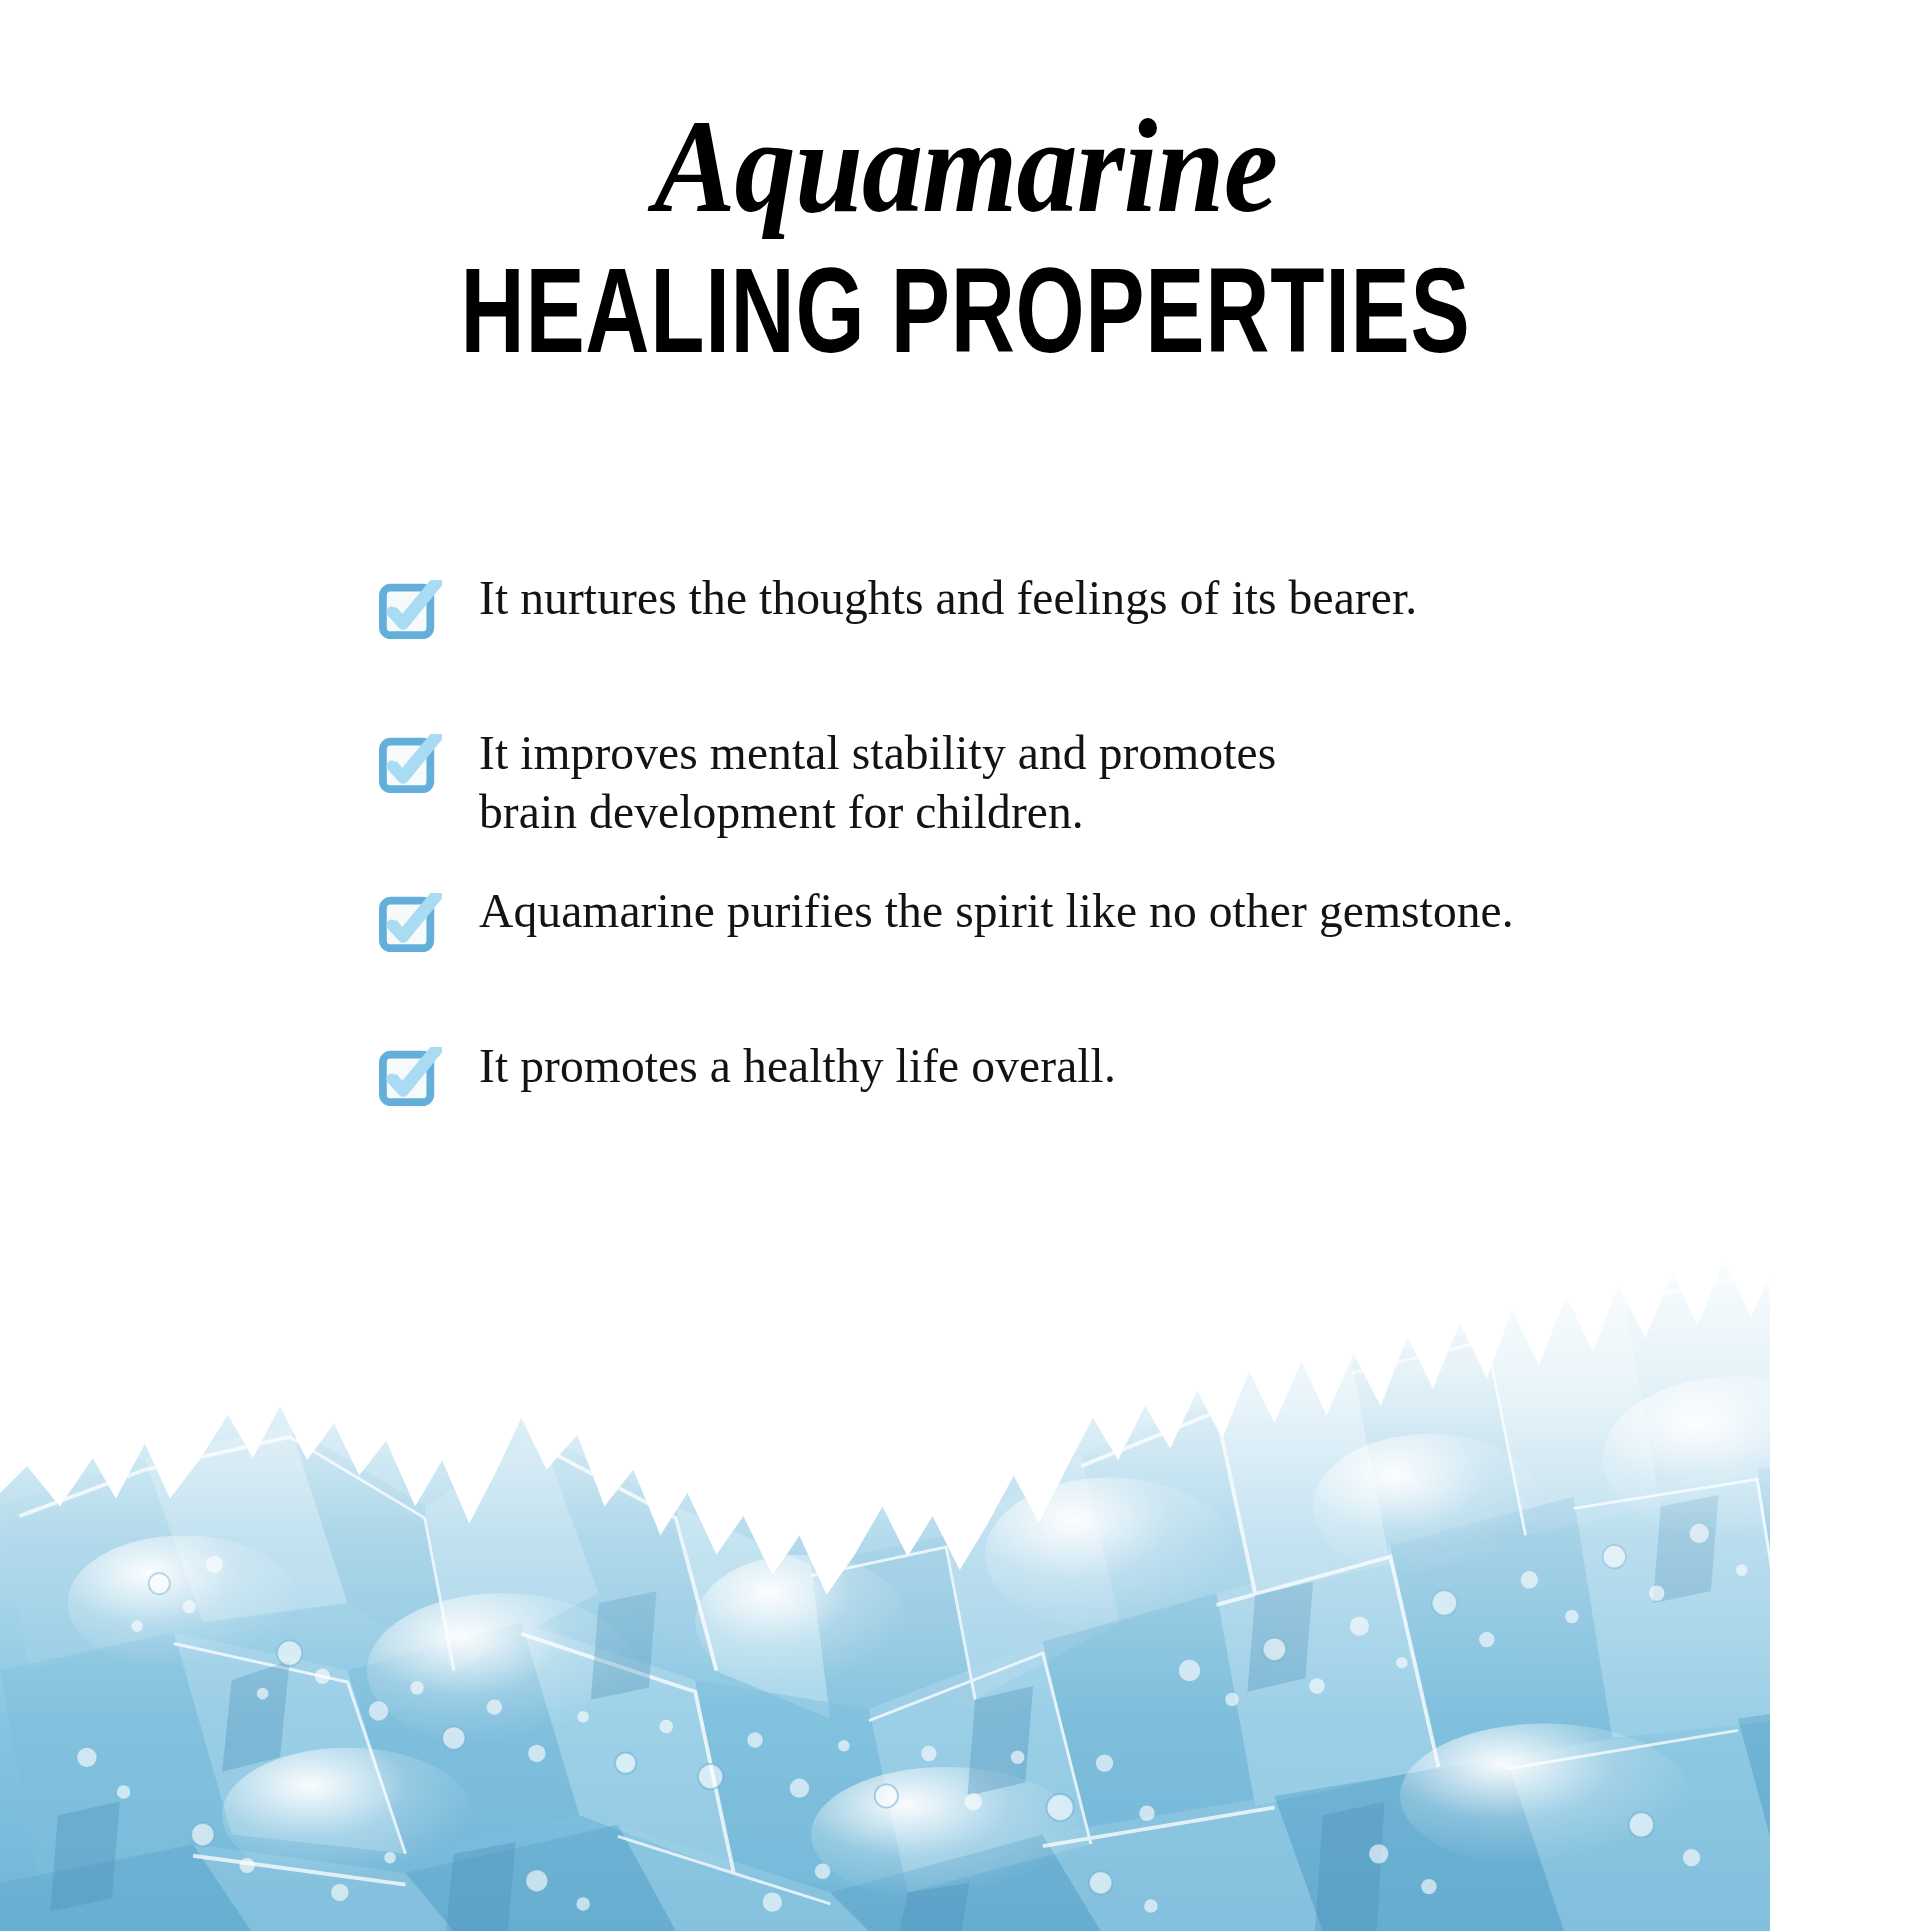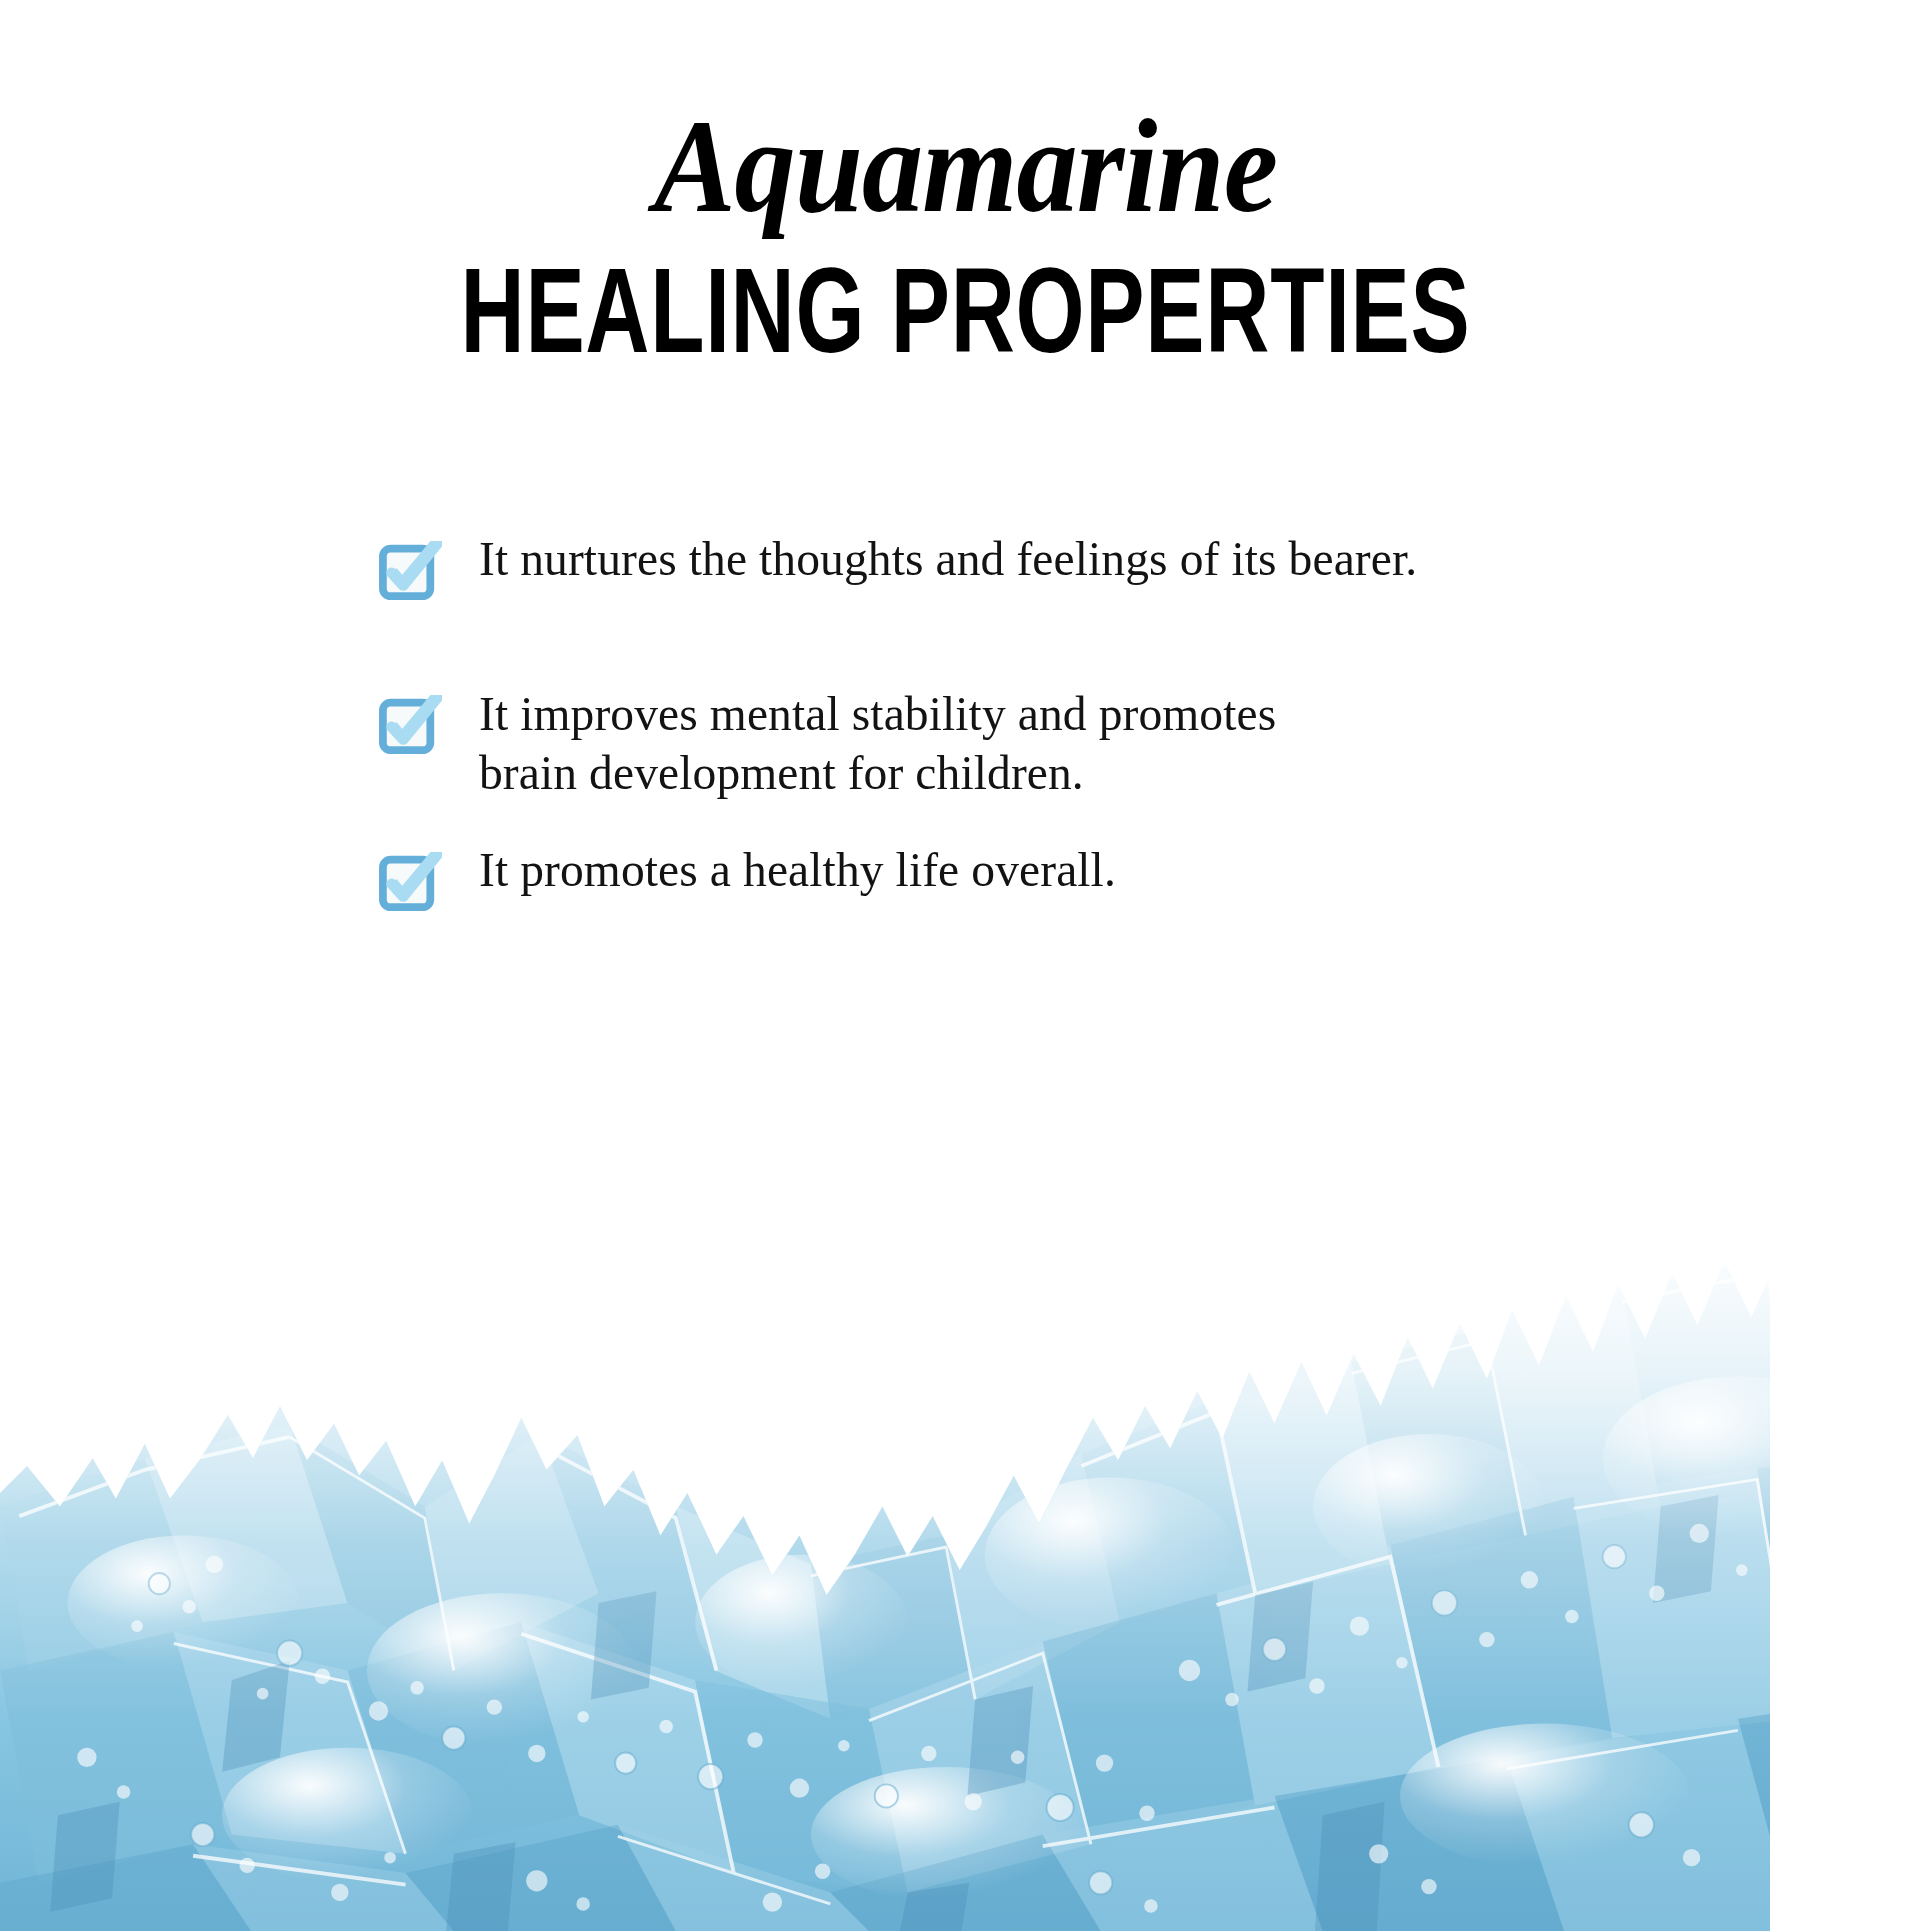--- a/index.html
+++ b/index.html
@@ -53,20 +53,21 @@
   .bullets {
     position: absolute;
     top: 529px;
     left: 378px;
     width: 1506px;
     z-index: 5;
   }
   .bullet-row {
     display: flex;
     align-items: flex-start;
+    margin-top: 39px;
   }
   .bullet-row.gap-lg { margin-bottom: 83px; }
   .bullet-row.gap-sm { margin-bottom: 37px; }
 
   .cb-wrap {
     flex: 0 0 auto;
     width: 64px;
     height: 60px;
     position: relative;
     margin-top: 11.6px;
@@ -126,20 +127,30 @@
         <svg viewBox="0 0 66 62" xmlns="http://www.w3.org/2000/svg">
           <rect x="5" y="8" width="49" height="49" rx="8" ry="8" fill="#F7FAFB" stroke="#64AEDA" stroke-width="8"></rect>
           <path d="M14 33 L26 46 L62 2 L55 -1 L25 35 L19 28 Z" fill="#A9DCF2"></path>
           <path d="M14 33 L26 46 L62 2" fill="none" stroke="#A9DCF2" stroke-width="11" stroke-linecap="round" stroke-linejoin="round"></path>
         </svg>
       </span>
       <span class="bullet-text">It improves mental stability and promotes
 brain development for children.</span>
     </div>
 
+    <div class="bullet-row gap-lg">
+      <span class="cb-wrap">
+        <svg viewBox="0 0 66 62" xmlns="http://www.w3.org/2000/svg">
+          <rect x="5" y="8" width="49" height="49" rx="8" ry="8" fill="#F7FAFB" stroke="#64AEDA" stroke-width="8"></rect>
+          <path d="M14 33 L26 46 L62 2 L55 -1 L25 35 L19 28 Z" fill="#A9DCF2"></path>
+          <path d="M14 33 L26 46 L62 2" fill="none" stroke="#A9DCF2" stroke-width="11" stroke-linecap="round" stroke-linejoin="round"></path>
+        </svg>
+      </span>
+      <span class="bullet-text">Aquamarine purifies the spirit like no other gemstone.</span>
+    </div>
 
 
     <div class="bullet-row">
       <span class="cb-wrap">
         <svg viewBox="0 0 66 62" xmlns="http://www.w3.org/2000/svg">
           <rect x="5" y="8" width="49" height="49" rx="8" ry="8" fill="#F7FAFB" stroke="#64AEDA" stroke-width="8"></rect>
           <path d="M14 33 L26 46 L62 2 L55 -1 L25 35 L19 28 Z" fill="#A9DCF2"></path>
           <path d="M14 33 L26 46 L62 2" fill="none" stroke="#A9DCF2" stroke-width="11" stroke-linecap="round" stroke-linejoin="round"></path>
         </svg>
       </span>

